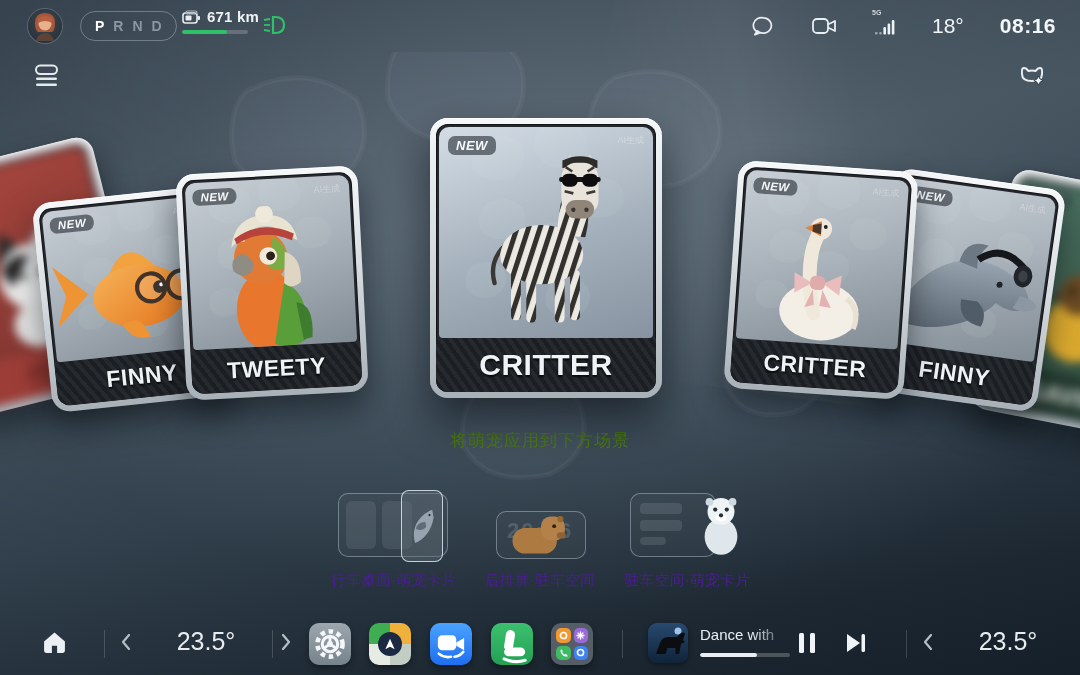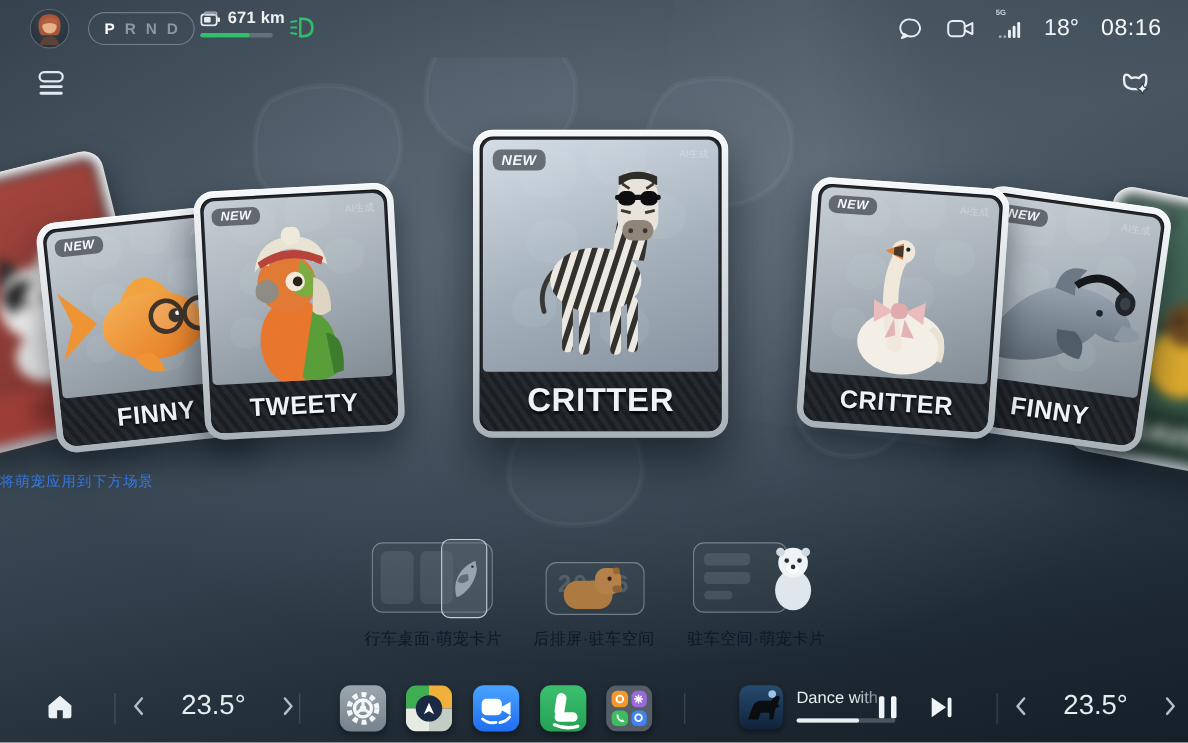--- a/index.html
+++ b/index.html
@@ -23,23 +23,23 @@
   .prnd{position:absolute;left:80px;top:11px;height:28px;padding:0 14px;border:1.5px solid rgba(200,210,218,0.38);
     border-radius:16px;display:flex;align-items:center;gap:9px;}
   .gear{font-size:14px;font-weight:700;color:#8b97a1;}
   .gear.active{color:#ffffff;}
   .rangeblk{position:absolute;left:182px;top:8px;}
   .rangerow{display:flex;align-items:center;gap:6px;}
   .rangetext{font-size:15px;font-weight:600;color:#eef2f5;letter-spacing:0.2px;}
   .rangebar{margin-top:5px;width:66px;height:4px;border-radius:2px;background:#66707a;overflow:hidden;}
   .rangefill{height:100%;background:#2ec16a;border-radius:2px;}
   .headlamp{position:absolute;left:262px;top:13px;}
-  .sb-right{position:absolute;right:24px;top:0;height:52px;display:flex;align-items:center;gap:20px;}
+  .sb-right{position:absolute;right:24px;top:0;height:52px;display:flex;align-items:center;gap:36px;}
   .sb-temp{font-size:21px;color:#f0f4f7;font-weight:400;}
-  .sb-time{font-size:21px;color:#f4f7f9;font-weight:400;letter-spacing:0.5px;}
+  .sb-time{font-size:21px;color:#f4f7f9;font-weight:700;letter-spacing:0.5px;}
   .sig{position:relative;}
   .sig .fiveg{position:absolute;top:-7px;left:-2px;font-size:7px;color:#cfd7dd;font-weight:700;}
 
   
   .page-header{position:absolute;top:60px;left:0;width:100%;height:36px;}
   .hdr-title{position:absolute;left:0;right:0;top:6px;text-align:center;font-size:19px;color:#f2f6f8;font-weight:500;letter-spacing:1px;}
   .stack-icon{position:absolute;left:34px;top:3px;cursor:pointer;}
   .catgen-icon{position:absolute;right:34px;top:2px;cursor:pointer;}
 
   
@@ -66,52 +66,52 @@
   .center .new-badge{font-size:13px;top:9px;left:9px;}
   .ai-label{position:absolute;top:7px;right:9px;font-size:9px;color:rgba(255,255,255,0.30);}
   .pet-svg{position:absolute;left:50%;transform:translateX(-50%);bottom:0;}
   .edge-blur{filter:blur(5px);}
   .edge-band-red{background:#9c3d37;}
   .edge-band-green{background:#23382f;}
   .edge-name-red{color:#702721;text-shadow:none;}
   .edge-name-green{color:#d6ded8;text-shadow:none;}
 
   
-  .scene-prompt{position:absolute;top:429px;left:0;right:0;font-size:13px;color:#3b82f6;letter-spacing:1px;}
+  .scene-prompt{position:absolute;top:429px;left:0;right:0;text-align:center;font-size:17px;color:#4d7c0f;letter-spacing:1px;}
   .scene{position:absolute;cursor:pointer;}
   .scene-label{position:absolute;top:78px;left:50%;transform:translateX(-50%);white-space:nowrap;
-    font-size:14.5px;color:#0f172a;letter-spacing:0.5px;}
+    font-size:14.5px;color:#4c1d95;letter-spacing:0.5px;}
   .sp-box{border:1.5px solid rgba(165,178,188,0.55);border-radius:10px;background:rgba(255,255,255,0.03);position:relative;}
   .sp1-box{width:110px;height:64px;display:flex;gap:6px;padding:7px;box-sizing:border-box;}
   .sp1-rect{width:30px;height:100%;border-radius:6px;background:rgba(220,230,238,0.10);}
   .sp1-panel{position:absolute;right:4px;top:-4px;width:40px;height:70px;border-radius:8px;
     border:1.5px solid rgba(220,230,240,0.85);background:rgba(96,108,118,0.45);overflow:hidden;
     display:flex;align-items:center;justify-content:center;}
   .sp2-box{width:88px;height:46px;margin-top:18px;}
   .sp2-clock{position:absolute;left:10px;top:6px;font-size:22px;font-weight:700;color:rgba(230,238,244,0.16);letter-spacing:2px;}
   .sp2-pet{position:absolute;left:50%;transform:translateX(-50%);bottom:1px;}
   .sp3-box{width:86px;height:64px;padding:9px;box-sizing:border-box;}
   .sp3-line{border-radius:4px;background:rgba(220,230,238,0.12);margin-bottom:6px;}
   .sp3-pet{position:absolute;right:-32px;bottom:0;}
 
   
   .dock{position:absolute;left:0;bottom:0;width:100%;height:62px;}
   .dock-divider{position:absolute;top:17px;width:1px;height:28px;background:rgba(255,255,255,0.16);}
   .home-btn{position:absolute;left:42px;top:17px;cursor:pointer;}
   .temp-ctl{position:absolute;top:14px;display:flex;align-items:center;}
-  .temp-val{font-size:25px;color:#e7ecef;font-weight:400;margin:0 22px;min-width:72px;text-align:center;}
+  .temp-val{font-size:25px;color:#e7ecef;font-weight:400;margin:0 34px;min-width:72px;text-align:center;}
   .chev{cursor:pointer;padding:4px;}
   .app{position:absolute;top:10px;width:42px;height:42px;border-radius:10px;cursor:pointer;overflow:hidden;
     box-shadow:0 3px 6px rgba(0,0,0,0.35);}
   .quad{position:absolute;width:50%;height:50%;}
   .nav-center{position:absolute;left:50%;top:50%;transform:translate(-50%,-50%);width:24px;height:24px;border-radius:50%;
     background:#1b2a42;display:flex;align-items:center;justify-content:center;}
   .gridwrap{position:absolute;inset:0;display:grid;grid-template-columns:1fr 1fr;gap:3px;padding:5px;background:rgba(104,112,120,0.75);}
   .gmini{border-radius:5px;display:flex;align-items:center;justify-content:center;}
-  .media{position:absolute;left:672px;top:10px;display:flex;align-items:flex-start;}
+  .media{position:absolute;left:648px;top:10px;display:flex;align-items:flex-start;}
   .albumart{width:40px;height:40px;border-radius:9px;overflow:hidden;cursor:pointer;
     background:linear-gradient(180deg,#274a6e 0%,#10233a 100%);box-shadow:0 2px 5px rgba(0,0,0,0.4);}
   .media-info{margin-left:12px;padding-top:3px;}
   .media-title{width:94px;overflow:hidden;white-space:nowrap;font-size:15px;color:#e9eef2;
     -webkit-mask-image:linear-gradient(90deg,#000 55%,transparent 96%);mask-image:linear-gradient(90deg,#000 55%,transparent 96%);}
   .media-progress{margin-top:10px;width:90px;height:3.5px;border-radius:2px;background:rgba(255,255,255,0.22);overflow:hidden;}
   .media-progress-fill{height:100%;background:#e9eef2;border-radius:2px;}
   .media-btn{position:absolute;top:19px;cursor:pointer;}
 </style>
 </head>

